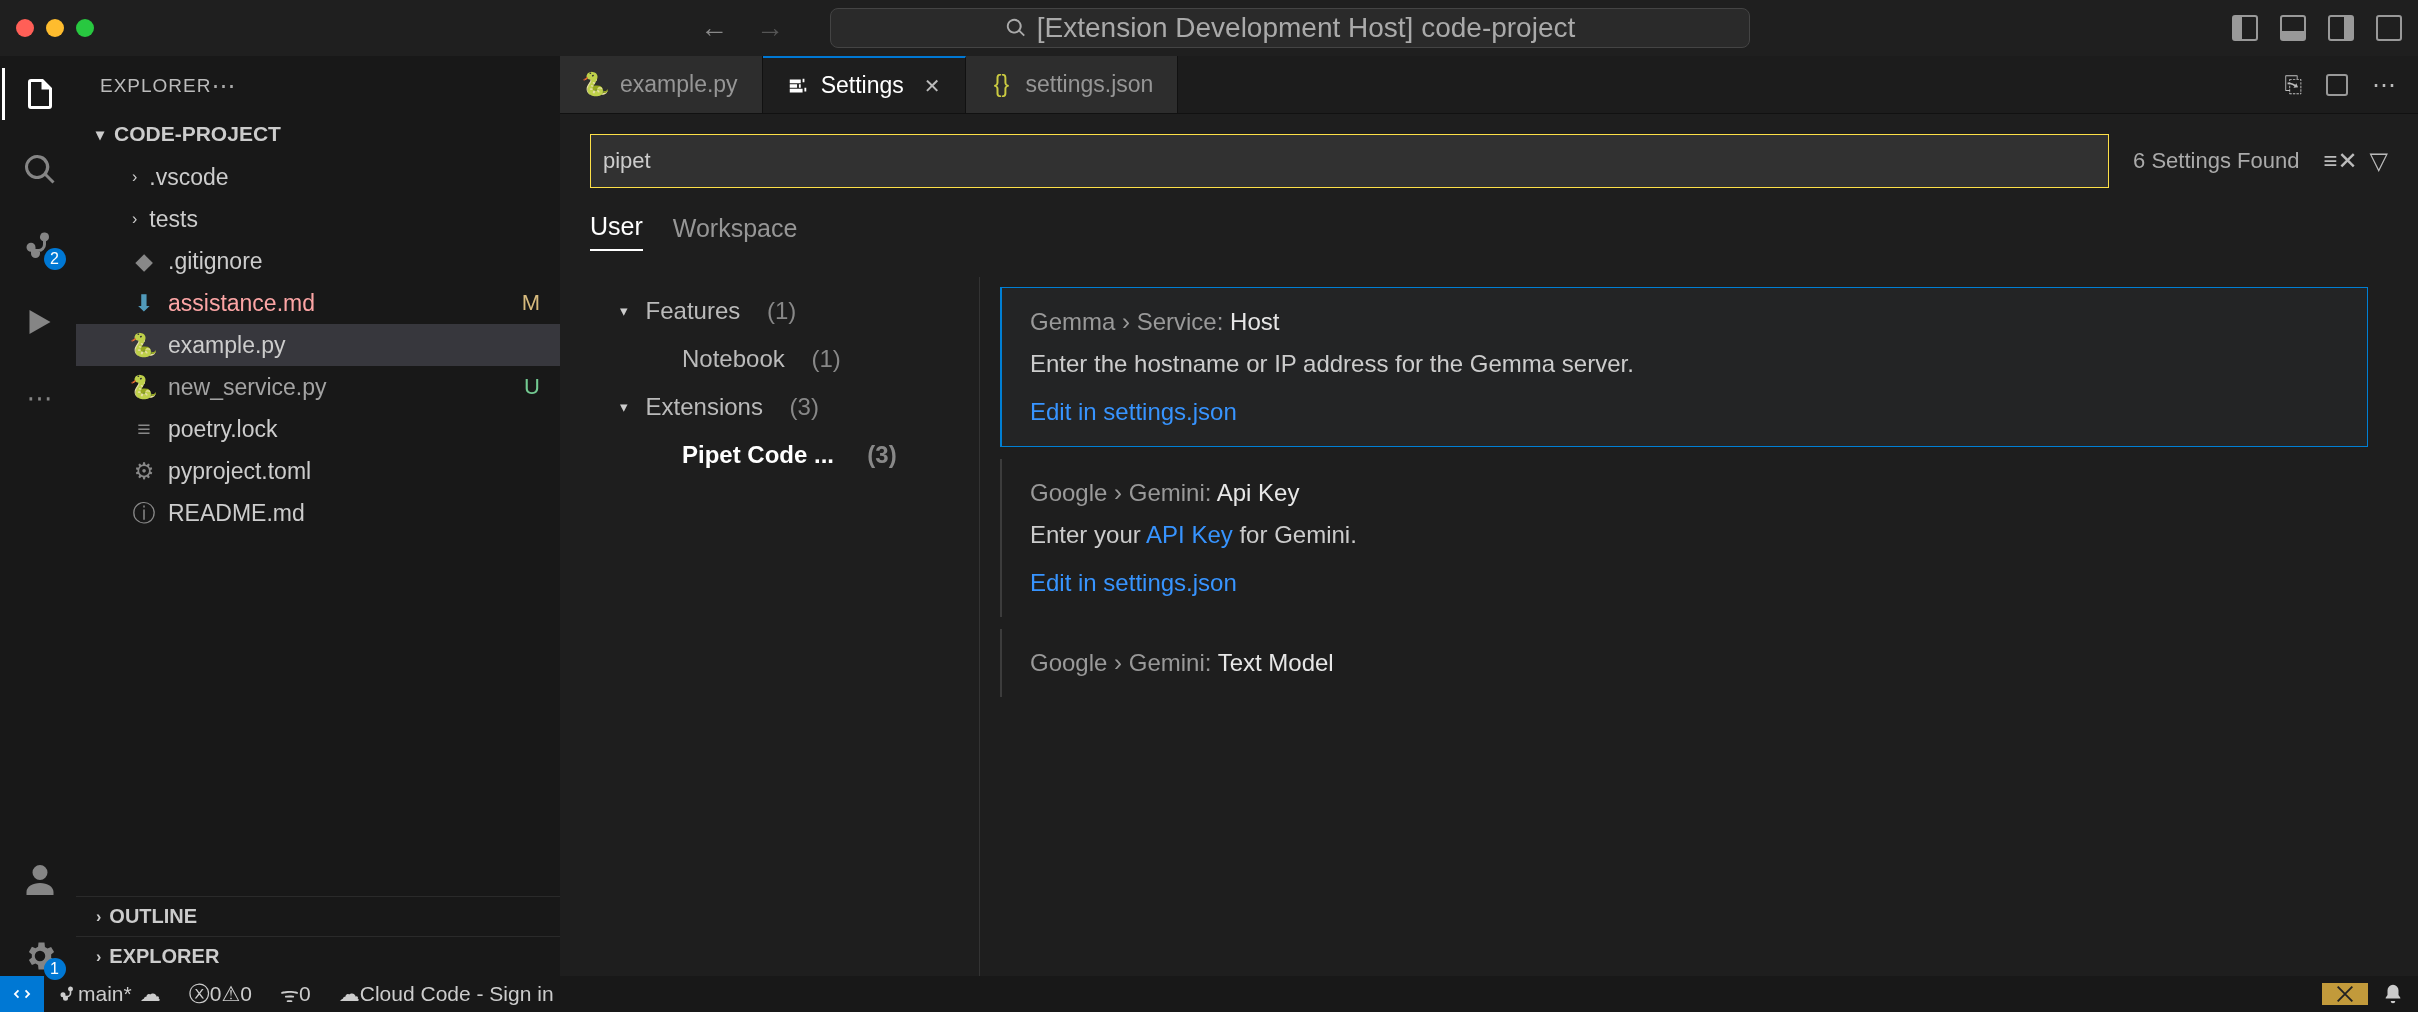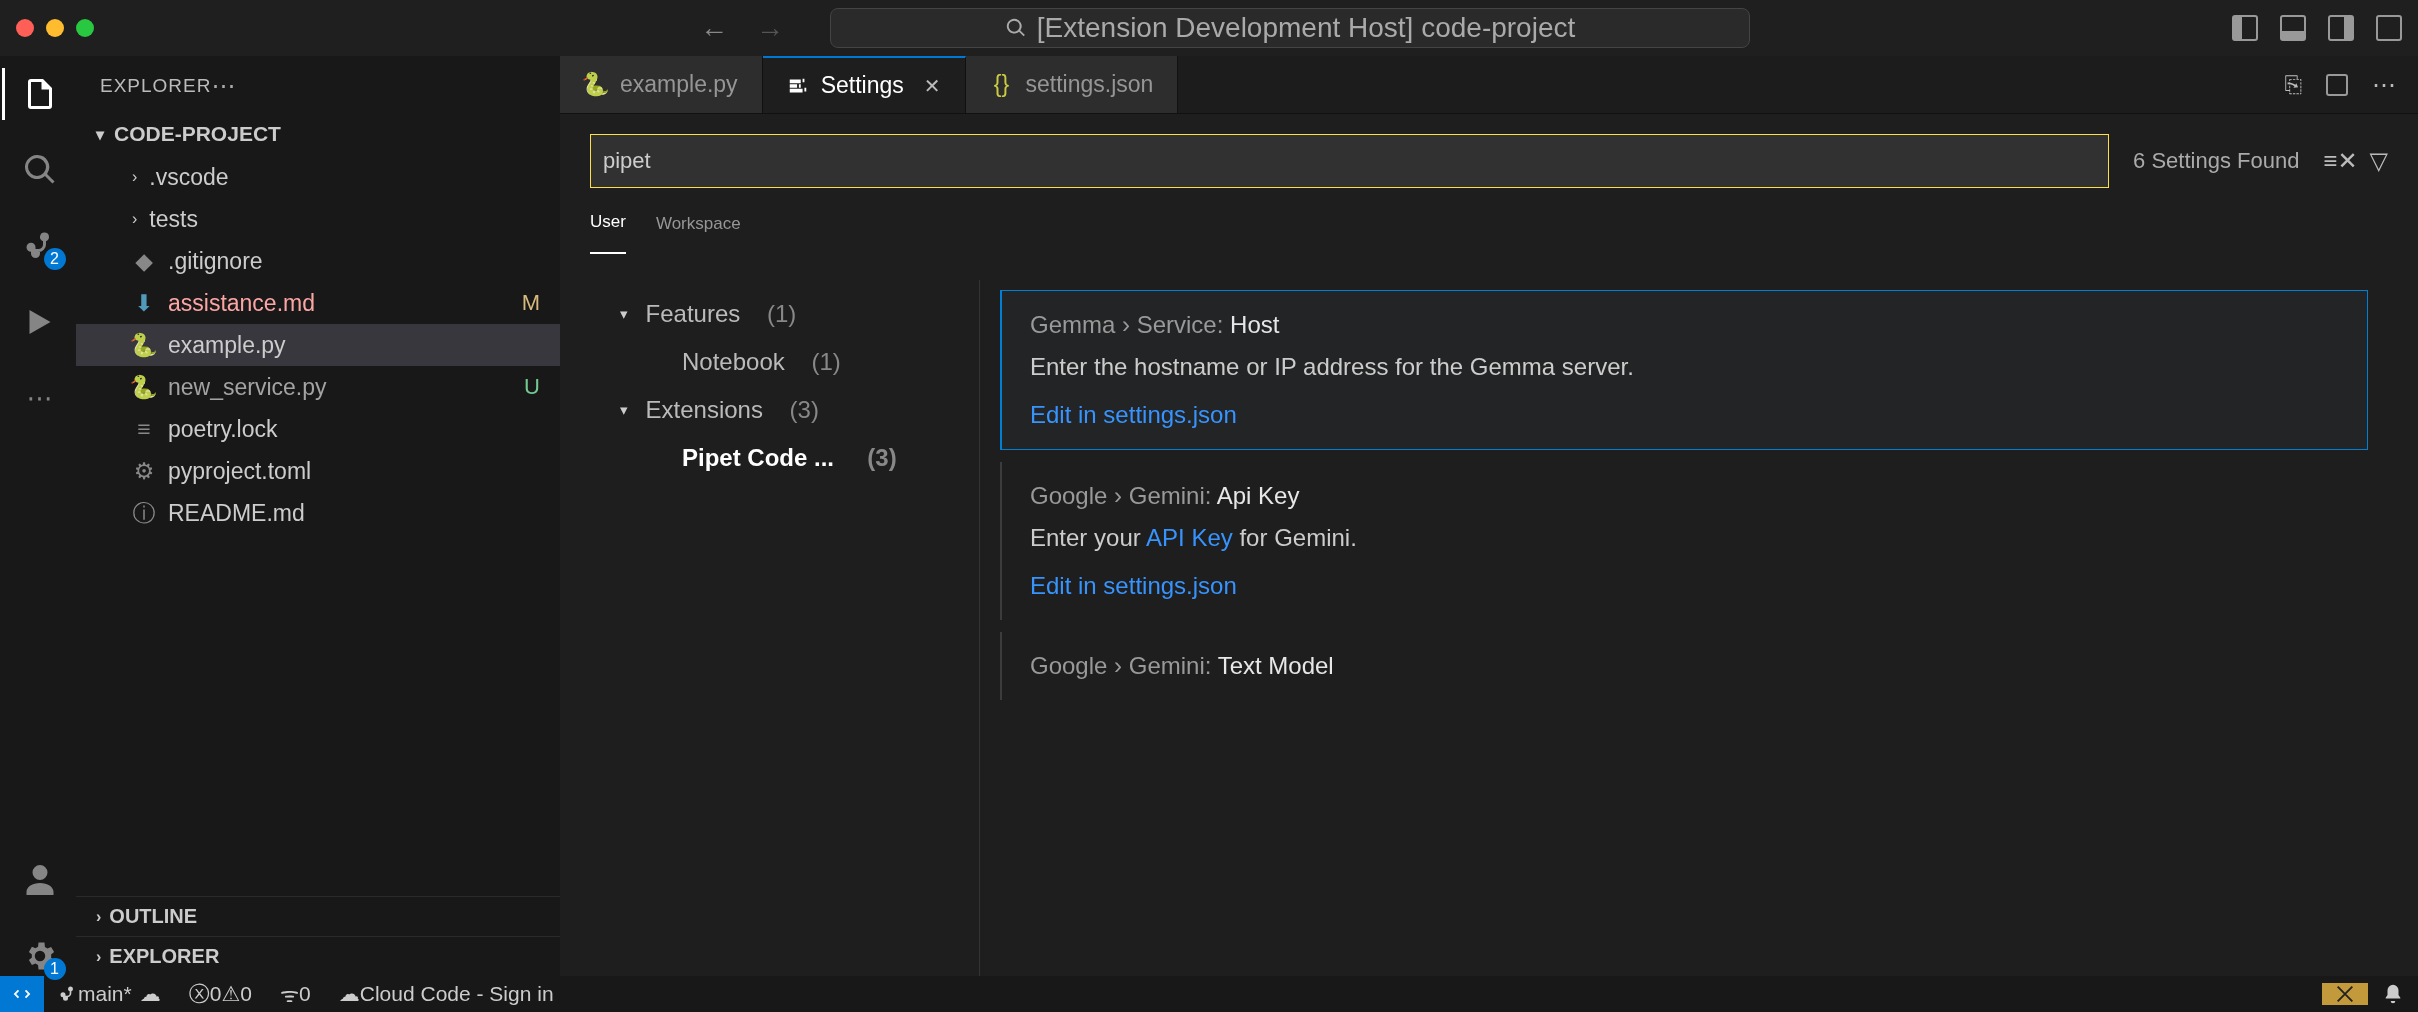--- a/index.html
+++ b/index.html
@@ -56,21 +56,21 @@
   .tab .close { margin-left:8px; font-size:20px; color:#bbb; }
   .tabs-right { margin-left:auto; display:flex; align-items:center; gap:24px; padding-right:22px; color:#bbb; }
 
   
   .settings-body { flex:1; display:flex; flex-direction:column; padding: 20px 30px 0 30px; }
   .search-row { display:flex; align-items:center; gap:14px; }
   .search-input { flex:1; height:54px; background:#313131; border:1px solid #fde047; color:#ccc; font-size:22px; padding: 0 12px; outline:none; }
   .search-count { color:#aaa; font-size:22px; padding: 0 10px; }
   .search-actions { display:flex; gap:12px; color:#bbb; }
   .scope-row { display:flex; align-items:flex-end; gap:30px; margin-top: 24px; }
-  .scope-tab { font-size:17px; color:#969696; padding-bottom:20px; }
+  .scope-tab { font-size:25px; color:#969696; padding-bottom:8px; }
   .scope-tab.active { color:#fff; border-bottom:2px solid #fff; }
   .sync-btn { margin-left:auto; background:#0e639c; color:#fff; font-size:24px; padding: 12px 20px; border:none; border-radius:4px; }
 
   .settings-content { flex:1; display:flex; margin-top: 26px; gap:0; }
   .toc { width: 390px; border-right:1px solid #333; padding-top:10px; font-size:24px; color:#bbb; }
   .toc-item { padding: 10px 0 10px 60px; display:flex; align-items:center; gap:10px; }
   .toc-item .count { color:#888; }
   .toc-item .chev { margin-left:-30px; margin-right:8px; font-size:15px; }
   .toc-sub { padding-left: 92px !important; }
   .toc-item.selected { color:#fff; font-weight:700; }

